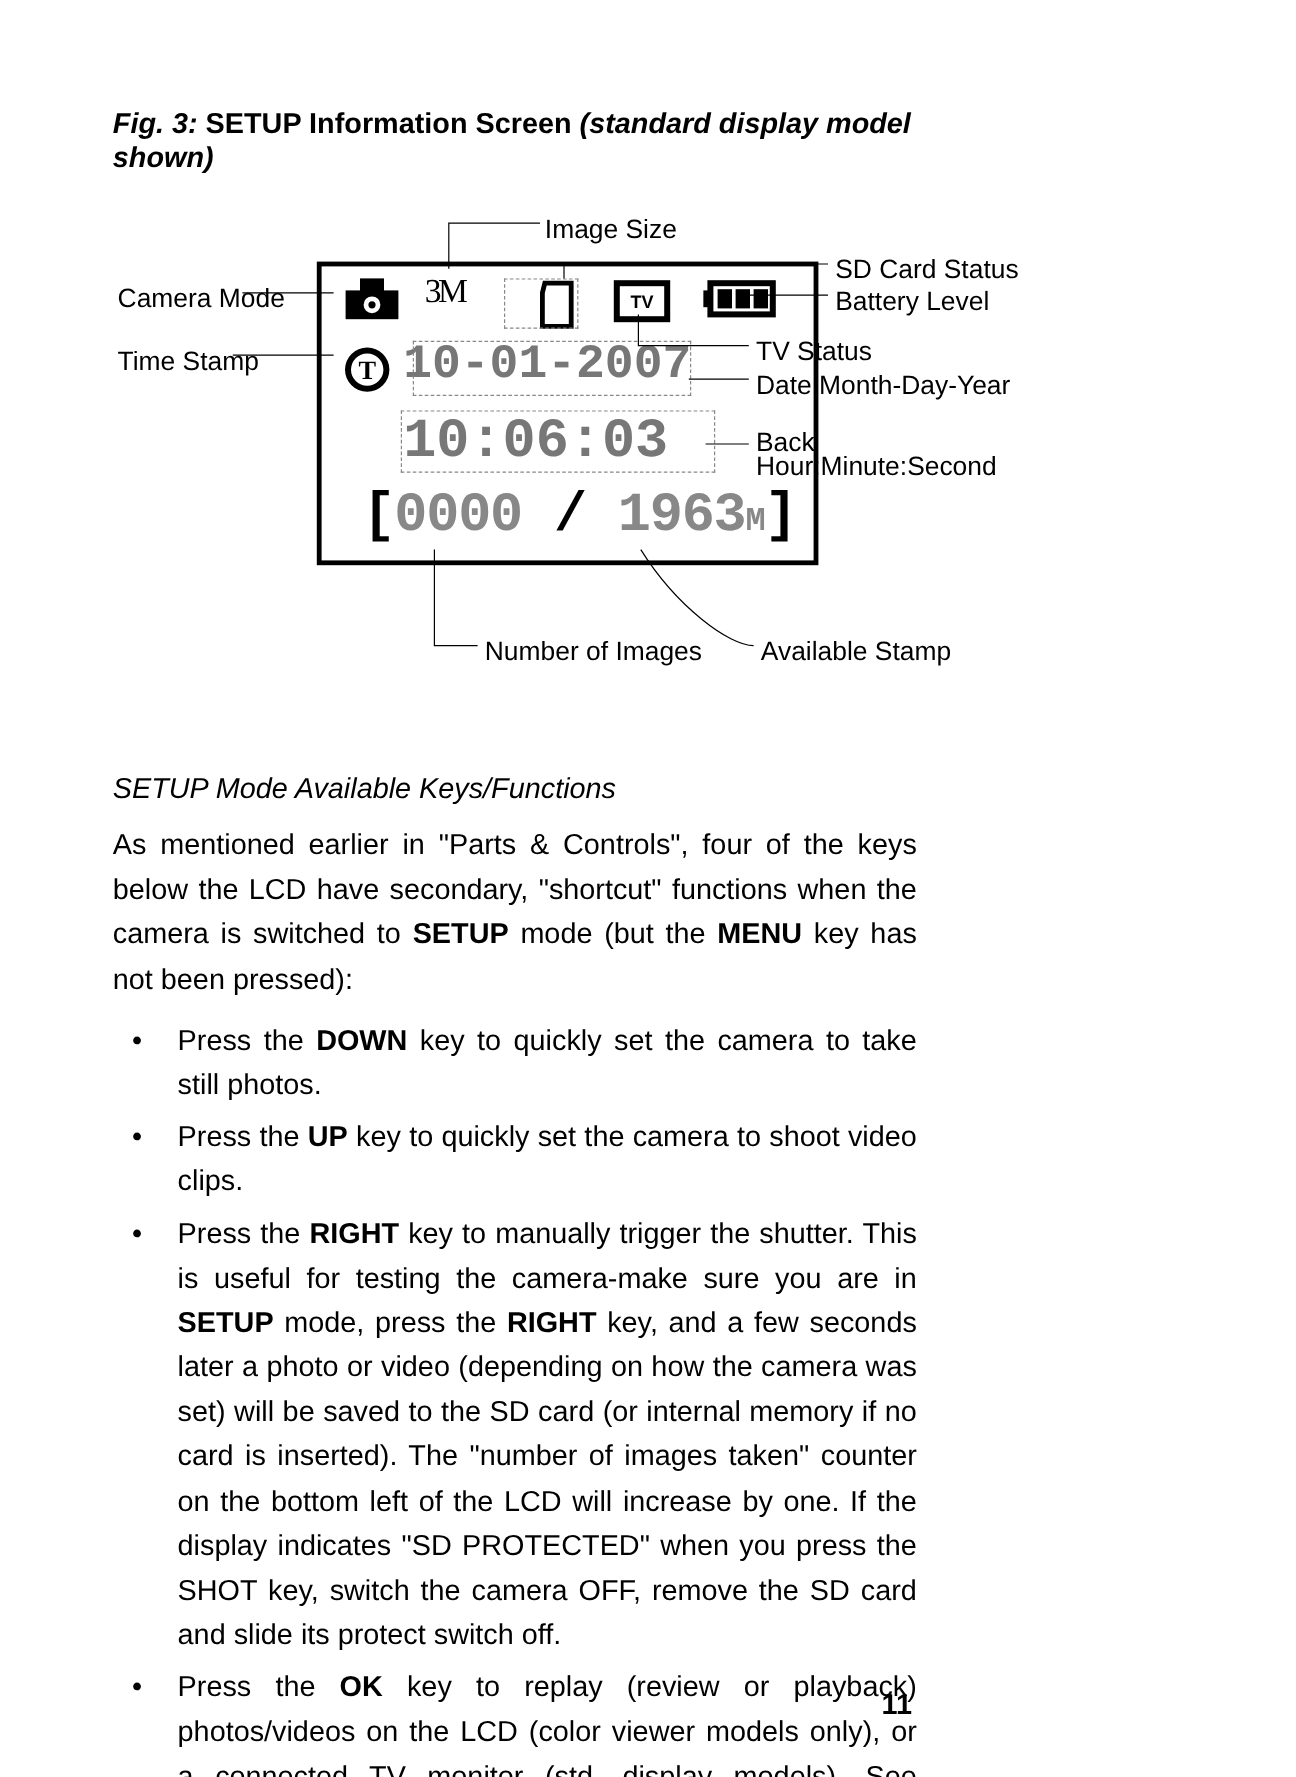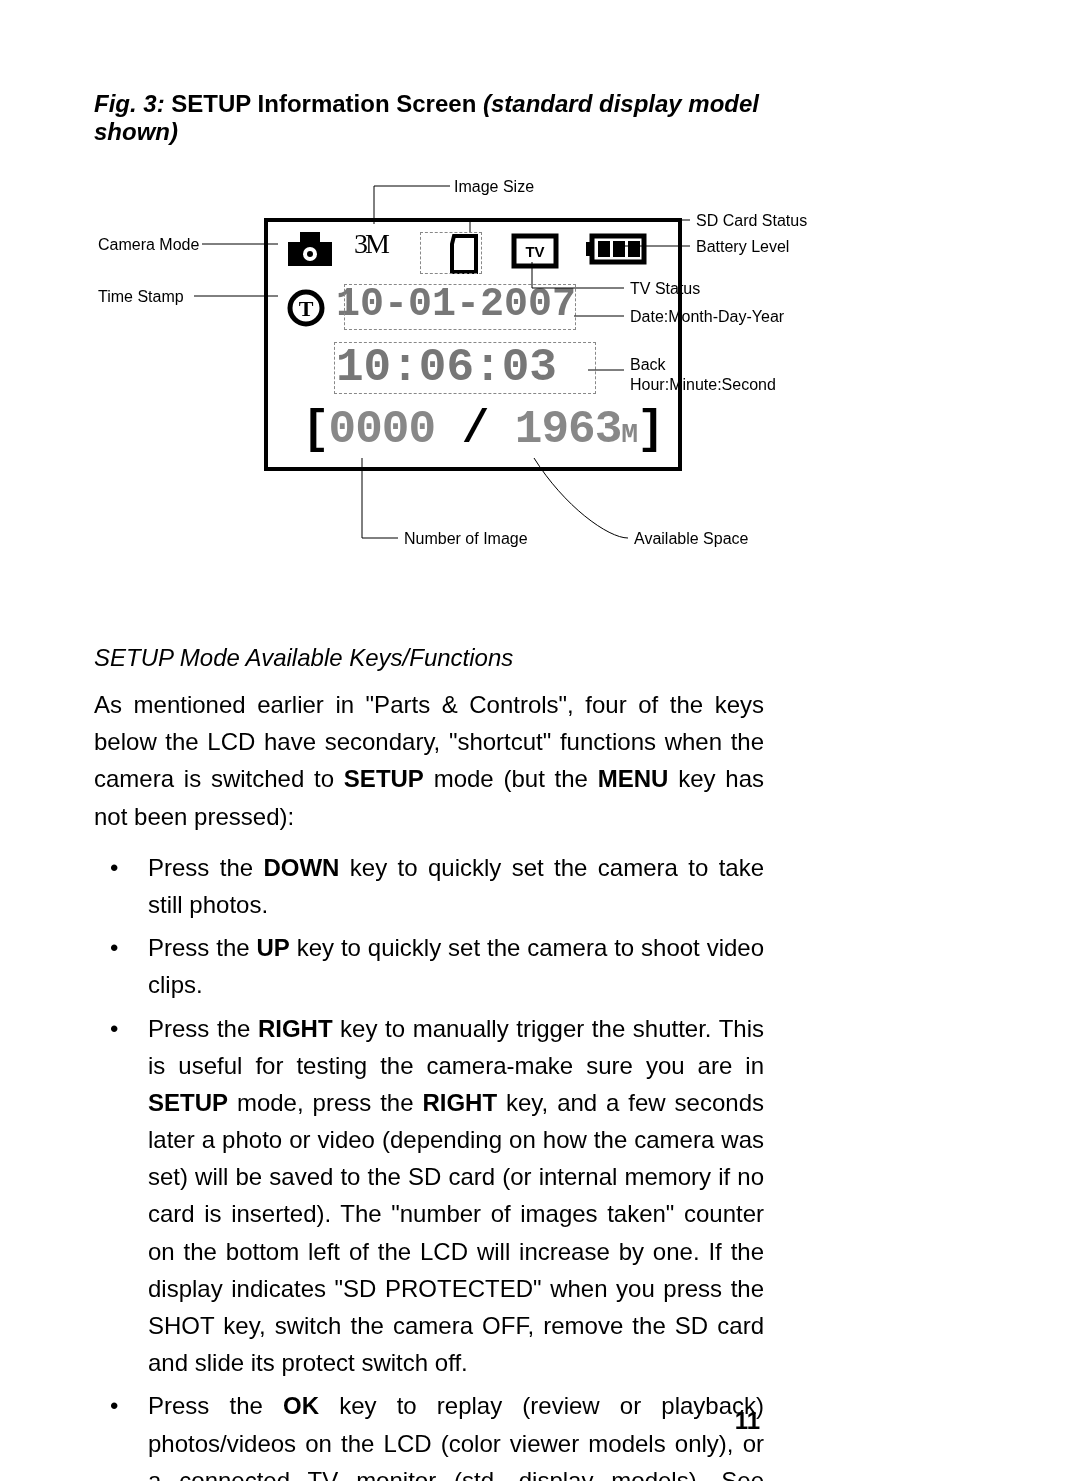--- a/index.html
+++ b/index.html
@@ -1,21 +1,21 @@
 <!DOCTYPE html>
 <html><head>
 <meta charset="utf-8">
 <style>
 html,body{margin:0;padding:0;background:#fff;color:#000;font-family:Helvetica,Arial,sans-serif}
 .page{width:852px;height:1481px;position:relative;box-sizing:border-box;padding:78px 88px 0 94px}
 .fig-title{font-size:24px;font-style:italic;font-weight:600;margin:12px 0 30px 0}
 .fig-title .bold{font-weight:800;font-style:normal}
 .fig-title .numpre{font-style:italic;font-weight:600}
 .diagram{position:relative;width:900px;height:380px;font-size:17px}
-.diagram .label{position:absolute;white-space:nowrap;font-size:16px;color:#000}
+.diagram .label{position:absolute;white-space:nowrap;font-size:22px;color:#000}
 .lcd-border{position:absolute;left:170px;top:42px;width:410px;height:245px;border:4px solid #000}
 svg.lines{position:absolute;left:0;top:0}
 
 .lcd{position:absolute;left:174px;top:46px;width:402px;height:237px;font-family:"Arial Black",Helvetica,sans-serif}
 .cam-icon{position:absolute;left:14px;top:8px}
 .size-text{position:absolute;left:86px;top:6px;font-family:Georgia,serif;font-size:28px;letter-spacing:-3px}
 .sd-icon{position:absolute;left:178px;top:10px}
 .tv-icon{position:absolute;left:242px;top:10px}
 .batt-icon{position:absolute;left:318px;top:10px}
 .t-icon{position:absolute;left:18px;top:66px}
@@ -89,22 +89,22 @@
 
     <div class="label" style="left:360px;top:2px">Image Size</div>
     <div class="label" style="left:602px;top:36px">SD Card Status</div>
     <div class="label" style="left:602px;top:62px">Battery Level</div>
     <div class="label" style="left:4px;  top:60px">Camera Mode</div>
     <div class="label" style="left:4px;  top:112px">Time Stamp</div>
     <div class="label" style="left:536px;top:104px">TV Status</div>
     <div class="label" style="left:536px;top:132px">Date:Month-Day-Year</div>
     <div class="label" style="left:536px;top:180px">Back</div>
     <div class="label" style="left:536px;top:200px">Hour:Minute:Second</div>
-    <div class="label" style="left:310px;top:354px">Number of Image</div>
-    <div class="label" style="left:540px;top:354px">Available Space</div>
+    <div class="label" style="left:310px;top:354px">Number of Images</div>
+    <div class="label" style="left:540px;top:354px">Available Stamp</div>
 
     <svg class="lines" width="900" height="380">
       <g stroke="#000" stroke-width="1" fill="none">
 
         <path d="M356 10 L280 10 L280 48"></path>
 
         <path d="M108 68 L184 68"></path>
 
         <path d="M100 120 L184 120"></path>
 

